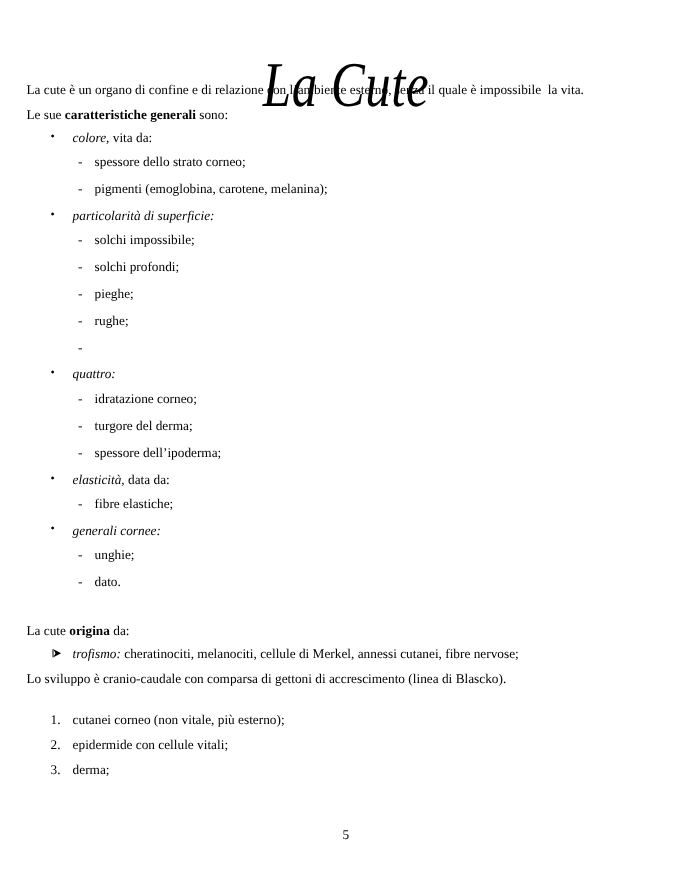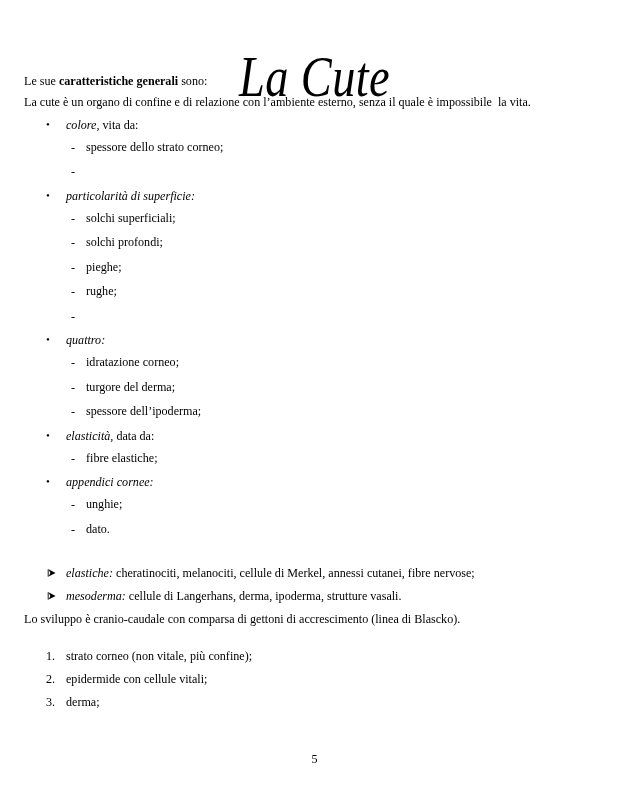--- a/index.html
+++ b/index.html
@@ -132,43 +132,44 @@
 </style>
 </head>
 <body>
 
 <div class="page">
 
   <h1 class="doc-title">La Cute</h1>
 
   <div class="content">
 
+    <p class="para">La cute è un organo di confine e di relazione con l’ambiente esterno, senza il quale è impossibile  la vita.</p>
+
     <p class="para tight"><span>Le sue </span><span class="bold">caratteristiche generali</span><span> sono:</span></p>
 
-    <p class="para">La cute è un organo di confine e di relazione con l’ambiente esterno, senza il quale è impossibile  la vita.</p>
-
     <div class="lvl1">
       <span class="bullet">•</span>
       <span class="txt"><span class="ital">colore,</span><span> vita da:</span></span>
     </div>
     <div class="lvl2">
       <span class="dash">-</span>
       <span>spessore dello strato corneo;</span>
     </div>
     <div class="lvl2">
       <span class="dash">-</span>
+      <span>pigmenti (emoglobina, carotene, melanina);</span>
     </div>
 
     <div class="lvl1">
       <span class="bullet">•</span>
       <span class="txt"><span class="ital">particolarità di superficie:</span><span></span></span>
     </div>
     <div class="lvl2">
       <span class="dash">-</span>
-      <span>solchi superficiali;</span>
+      <span>solchi impossibile;</span>
     </div>
     <div class="lvl2">
       <span class="dash">-</span>
       <span>solchi profondi;</span>
     </div>
     <div class="lvl2">
       <span class="dash">-</span>
       <span>pieghe;</span>
     </div>
     <div class="lvl2">
@@ -200,62 +201,54 @@
       <span class="bullet">•</span>
       <span class="txt"><span class="ital">elasticità,</span><span> data da:</span></span>
     </div>
     <div class="lvl2">
       <span class="dash">-</span>
       <span>fibre elastiche;</span>
     </div>
 
     <div class="lvl1">
       <span class="bullet">•</span>
-      <span class="txt"><span class="ital">appendici cornee:</span><span></span></span>
+      <span class="txt"><span class="ital">generali cornee:</span><span></span></span>
     </div>
     <div class="lvl2">
       <span class="dash">-</span>
       <span>unghie;</span>
     </div>
     <div class="lvl2">
       <span class="dash">-</span>
       <span>dato.</span>
     </div>
 
     <div class="gap-lg"></div>
 
+    <p class="para tight"><span>La cute </span><span class="bold">origina</span><span> da:</span></p>
 
     <div class="lvlarrow">
       <span class="arrowglyph">
         <svg width="11" height="14" viewBox="0 0 11 14" aria-hidden="true">
           <path d="M1.5 3.2 L8.6 6.9 L1.5 10.6 L3.4 6.9 Z" fill="#000"></path>
           <path d="M1.2 3.2 L1.2 10.6" stroke="#000" stroke-width="0.9"></path>
         </svg>
       </span>
-      <span><span class="ital">elastiche:</span><span> cheratinociti, melanociti, cellule di Merkel, annessi cutanei, fibre nervose;</span></span>
-    </div>
-
-    <div class="lvlarrow">
-      <span class="arrowglyph">
-        <svg width="11" height="14" viewBox="0 0 11 14" aria-hidden="true">
-          <path d="M1.5 3.2 L8.6 6.9 L1.5 10.6 L3.4 6.9 Z" fill="#000"></path>
-          <path d="M1.2 3.2 L1.2 10.6" stroke="#000" stroke-width="0.9"></path>
-        </svg>
-      </span>
-      <span><span class="ital">mesoderma:</span><span> cellule di Langerhans, derma, ipoderma, strutture vasali.</span></span>
-    </div>
+      <span><span class="ital">trofismo:</span><span> cheratinociti, melanociti, cellule di Merkel, annessi cutanei, fibre nervose;</span></span>
+    </div>
+
 
     <p class="para">Lo sviluppo è cranio-caudale con comparsa di gettoni di accrescimento (linea di Blascko).</p>
 
     <div class="gap-md"></div>
 
 
     <div class="lvlnum">
       <span class="num">1.</span>
-      <span>strato corneo (non vitale, più confine);</span>
+      <span>cutanei corneo (non vitale, più esterno);</span>
     </div>
     <div class="lvlnum">
       <span class="num">2.</span>
       <span>epidermide con cellule vitali;</span>
     </div>
     <div class="lvlnum">
       <span class="num">3.</span>
       <span>derma;</span>
     </div>
 

